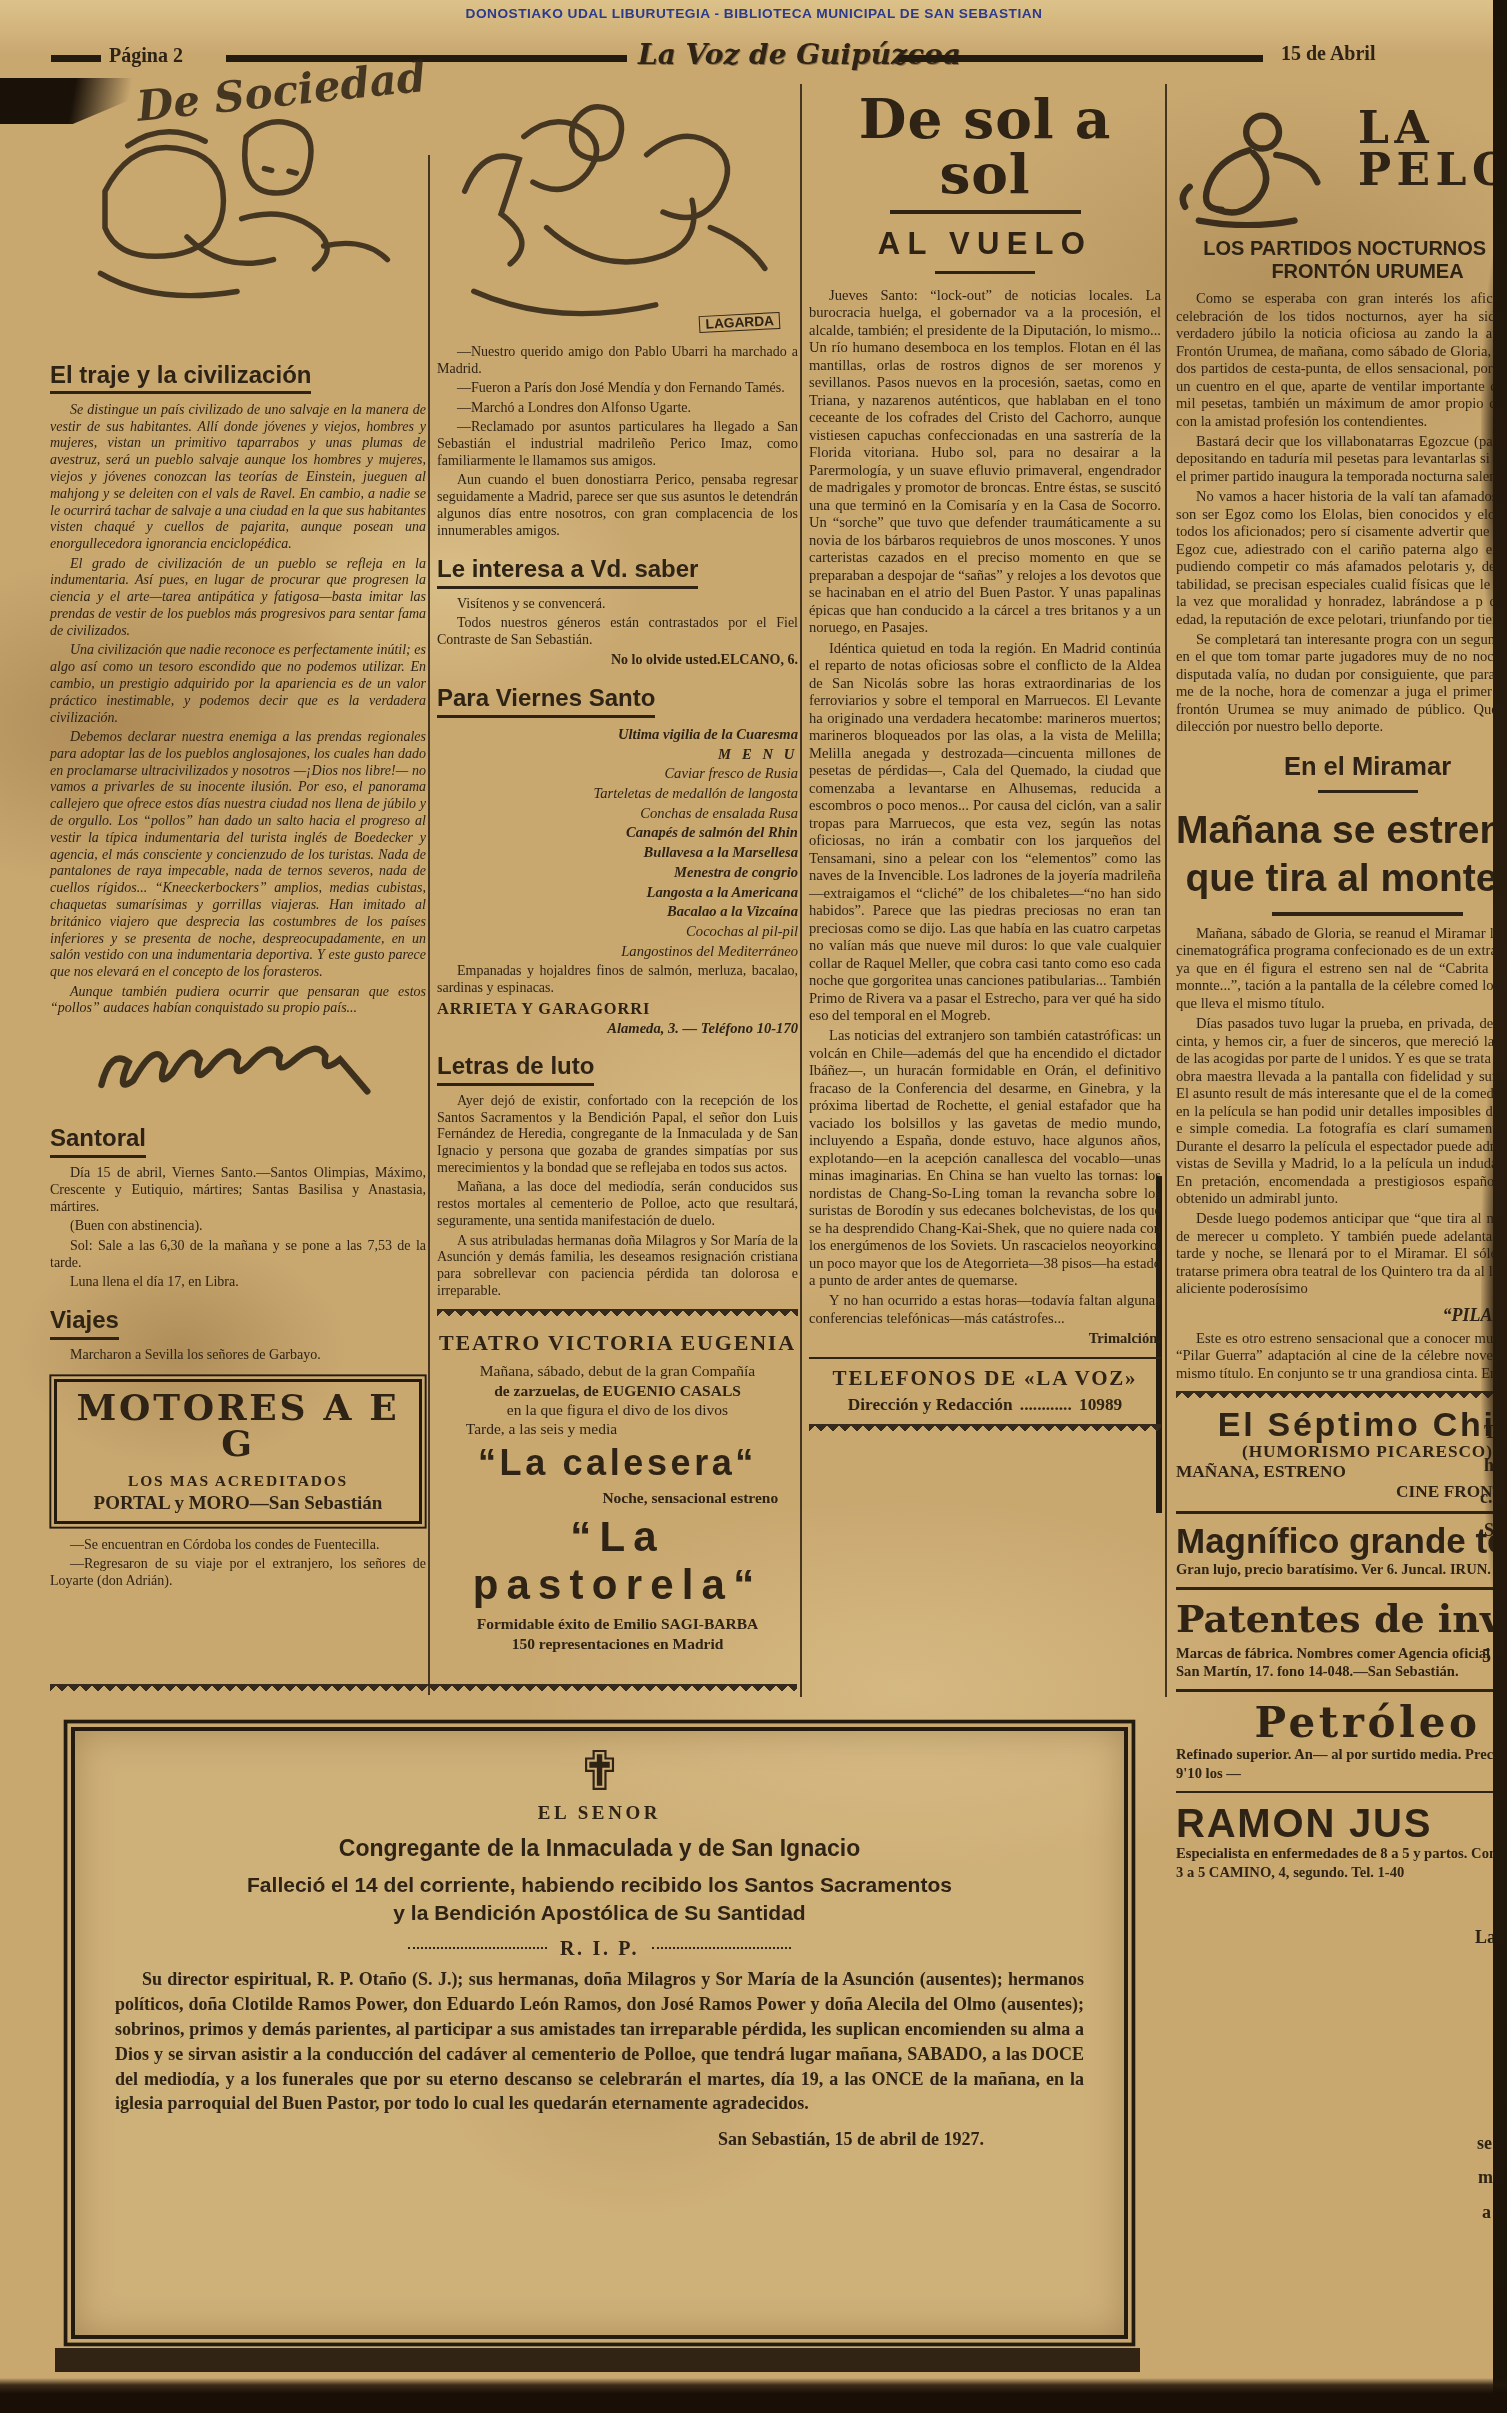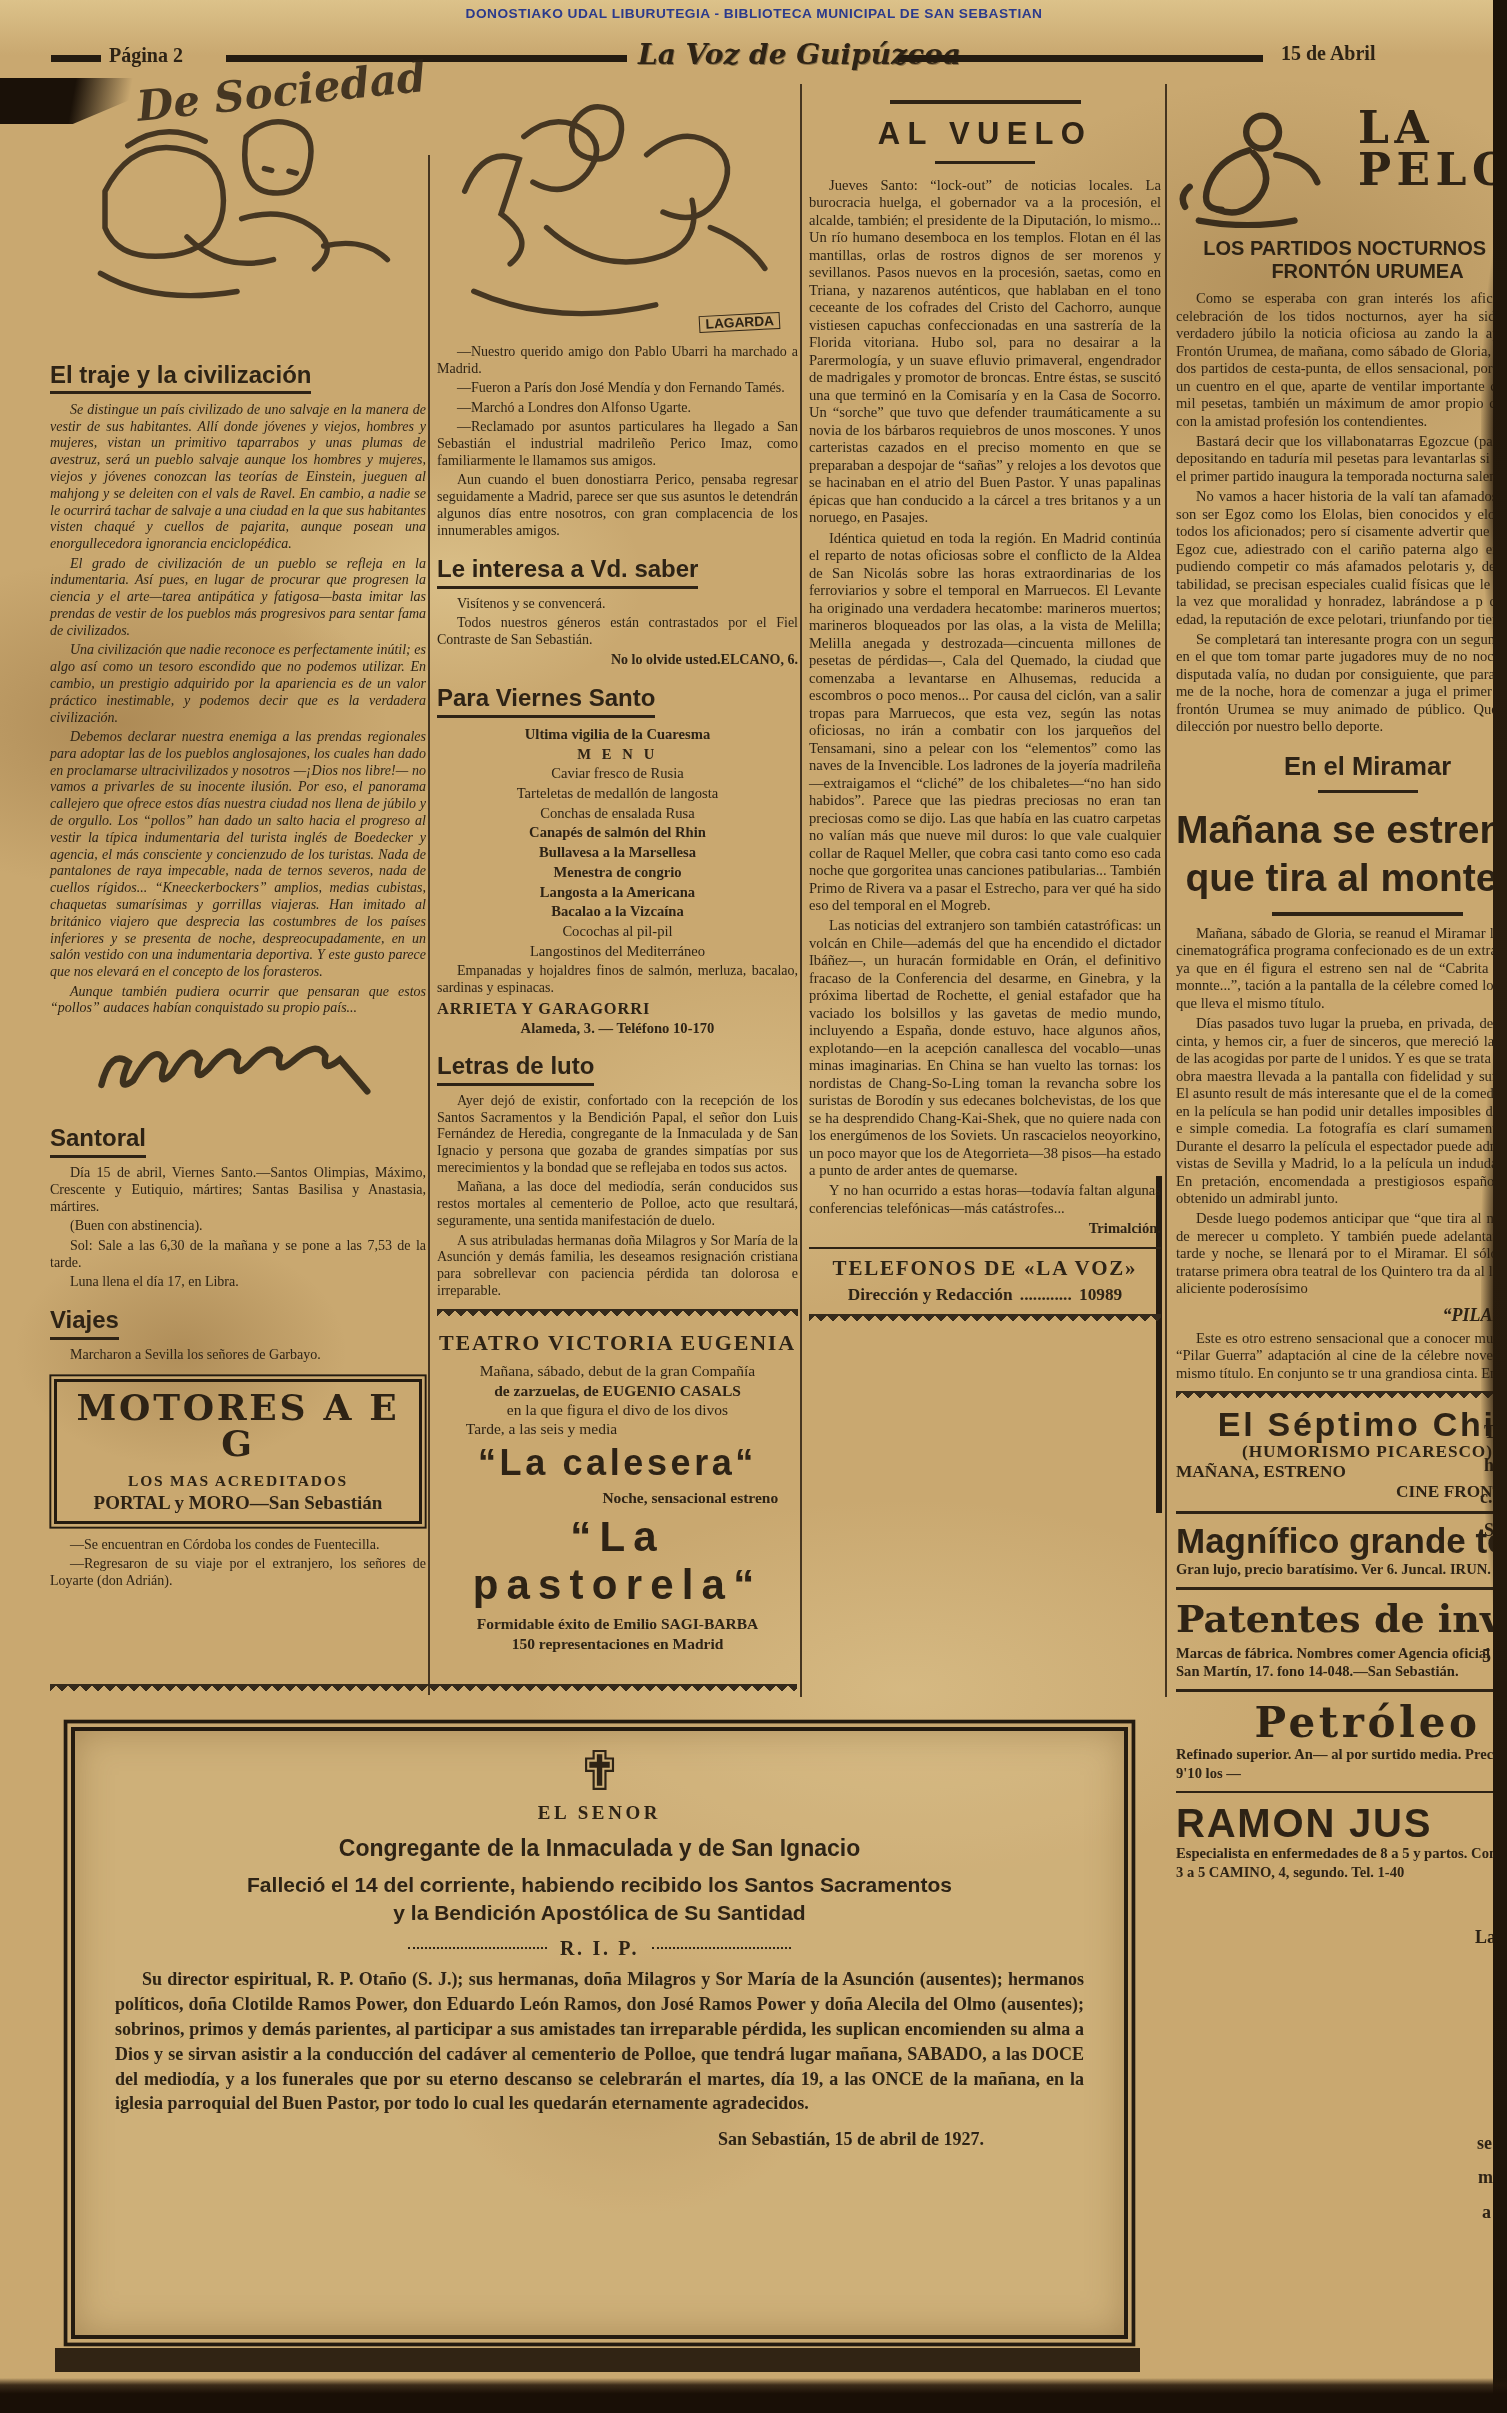--- a/index.html
+++ b/index.html
@@ -29,21 +29,21 @@
   .wavy{height:8.2px;background:
      linear-gradient(-45deg, transparent 68%, #352a1b 0),
      linear-gradient(45deg, transparent 68%, #352a1b 0);
     background-size:12px 12px;background-repeat:repeat-x;}
   .col{position:absolute;}
   .txt{font-size:14px;line-height:1.2;text-align:justify;}
   .txt p{margin:0 0 2.7px;text-indent:20px;}
   .it p{font-style:italic;}
   .sechead{font-family:"Liberation Sans",sans-serif;font-weight:bold;font-size:24px;
     display:inline-block;border-bottom:3.6px solid #2e2315;padding-bottom:2.7px;margin:12.8px 0 7.3px;}
-  .menu-line{text-align:center;font-size:14.6px;line-height:1.35;}
+  .menu-line{text-align:right;font-size:14.6px;line-height:1.35;font-style:italic;}
   .box-ad{border:3.6px solid #241b10;box-shadow:0 0 0 2.7px #c9a870,0 0 0 4.6px #241b10;
     padding:7.3px 5.5px;text-align:center;margin:14.6px 3.6px 12.8px;}
   .aeg1{font-family:"DejaVu Serif",serif;font-weight:bold;font-size:36px;letter-spacing:2.7px;line-height:1;}
   .aeg2{font-weight:bold;font-size:15.5px;letter-spacing:1.8px;margin-top:11px;}
   .aeg3{font-weight:bold;font-size:19px;margin-top:1.8px;}
   .desol{font-family:"DejaVu Serif",serif;font-weight:bold;font-size:55px;line-height:1;
     text-align:center;letter-spacing:0.9px;}
   .alvuelo{font-family:"Liberation Sans",sans-serif;font-weight:bold;font-size:31px;
     letter-spacing:7.3px;text-align:center;margin-top:12.8px;}
   .midrule{height:3.6px;background:#2e2315;width:191px;margin:9px auto;}
@@ -235,20 +235,21 @@
       <div class="t-line" style="text-align:right;padding-right:18px;font-weight:bold;">Noche, sensacional estreno</div>
       <div class="t-show2">“La pastorela“</div>
       <div class="t-line" style="font-weight:bold;">Formidable éxito de Emilio SAGI-BARBA</div>
       <div class="t-line" style="font-weight:bold;">150 representaciones en Madrid</div>
     </div>
   </div>
 
   <div class="abs wavy" style="left:50px;top:1684px;width:747px;"></div>
 
   <div class="col" style="left:809px;top:91px;width:352px;">
+    <div class="desol">De sol a sol</div>
     <div class="midrule"></div>
     <div class="alvuelo">AL VUELO</div>
     <div class="midrule small"></div>
     <div class="txt" style="font-size:14.6px;margin-top:12.8px;">
       <p>Jueves Santo: “lock-out” de noticias locales. La burocracia huelga, el gobernador va a la procesión, el alcalde, también; el presidente de la Diputación, lo mismo... Un río humano desemboca en los templos. Flotan en él las mantillas, orlas de rostros dignos de ser morenos y sevillanos. Pasos nuevos en la procesión, saetas, como en Triana, y nazarenos auténticos, que hablaban en el tono ceceante de los cofrades del Cristo del Cachorro, aunque vistiesen capuchas confeccionadas en una sastrería de la Florida vitoriana. Hubo sol, para no desairar a la Parermología, y un suave efluvio primaveral, engendrador de madrigales y promotor de broncas. Entre éstas, se suscitó una que terminó en la Comisaría y en la Casa de Socorro. Un “sorche” que tuvo que defender traumáticamente a su novia de los bárbaros requiebros de unos moscones. Y unos carteristas cazados en el preciso momento en que se preparaban a despojar de “sañas” y relojes a los devotos que se hacinaban en el atrio del Buen Pastor. Y unas papalinas épicas que han conducido a la cárcel a tres britanos y a un noruego, en Pasajes.</p>
       <p>Idéntica quietud en toda la región. En Madrid continúa el reparto de notas oficiosas sobre el conflicto de la Aldea de San Nicolás sobre las horas extraordinarias de los ferroviarios y sobre el temporal en Marruecos. El Levante ha originado una verdadera hecatombe: marineros muertos; marineros bloqueados por las olas, a la vista de Melilla; Melilla anegada y destrozada—cincuenta millones de pesetas de pérdidas—, Cala del Quemado, la ciudad que comenzaba a levantarse en Alhusemas, reducida a escombros o poco menos... Por causa del ciclón, van a salir tropas para Marruecos, que esta vez, según las notas oficiosas, no irán a combatir con los jarqueños del Tensamani, sino a pelear con los “elementos” como las naves de la Invencible. Los ladrones de la joyería madrileña—extraigamos el “cliché” de los chibaletes—“no han sido habidos”. Parece que las piedras preciosas no eran tan preciosas como se dijo. Las que había en las cuatro carpetas no valían más que nueve mil duros: lo que vale cualquier collar de Raquel Meller, que cobra casi tanto como eso cada noche que gorgoritea unas canciones patibularias... También Primo de Rivera va a pasar el Estrecho, para ver qué ha sido eso del temporal en el Mogreb.</p>
       <p>Las noticias del extranjero son también catastróficas: un volcán en Chile—además del que ha encendido el dictador Ibáñez—, un huracán formidable en Orán, el definitivo fracaso de la Conferencia del desarme, en Ginebra, y la próxima libertad de Rochette, el genial estafador que ha vaciado los bolsillos y las gavetas de medio mundo, incluyendo a España, donde estuvo, hace algunos años, explotando—en la acepción canallesca del vocablo—unas minas imaginarias. En China se han vuelto las tornas: los nordistas de Chang-So-Ling toman la revancha sobre los suristas de Borodín y sus edecanes bolchevistas, de los que se ha desprendido Chang-Kai-Shek, que no quiere nada con los energúmenos de los Soviets. Un rascacielos neoyorkino, un poco mayor que los de Ategorrieta—38 pisos—ha estado a punto de arder antes de quemarse.</p>
       <p>Y no han ocurrido a estas horas—todavía faltan algunas conferencias telefónicas—más catástrofes...</p>
       <p style="text-align:right;font-weight:bold;">Trimalción.</p>
     </div>

